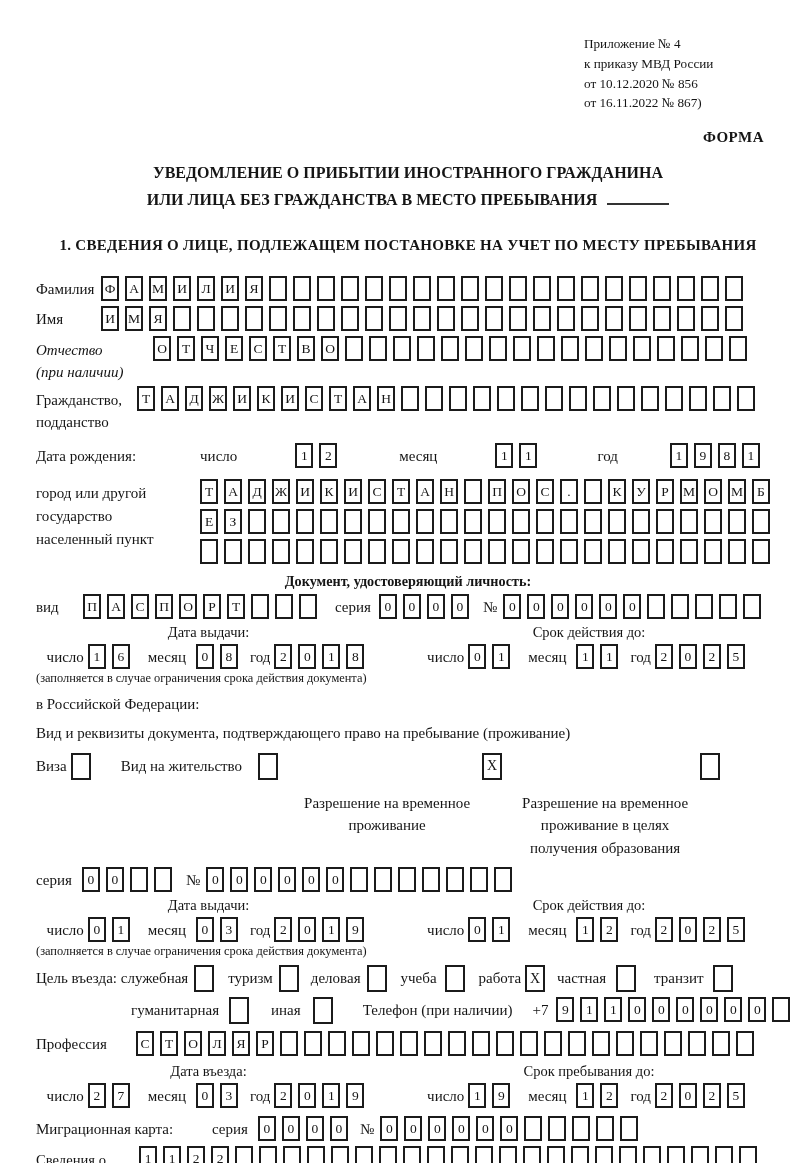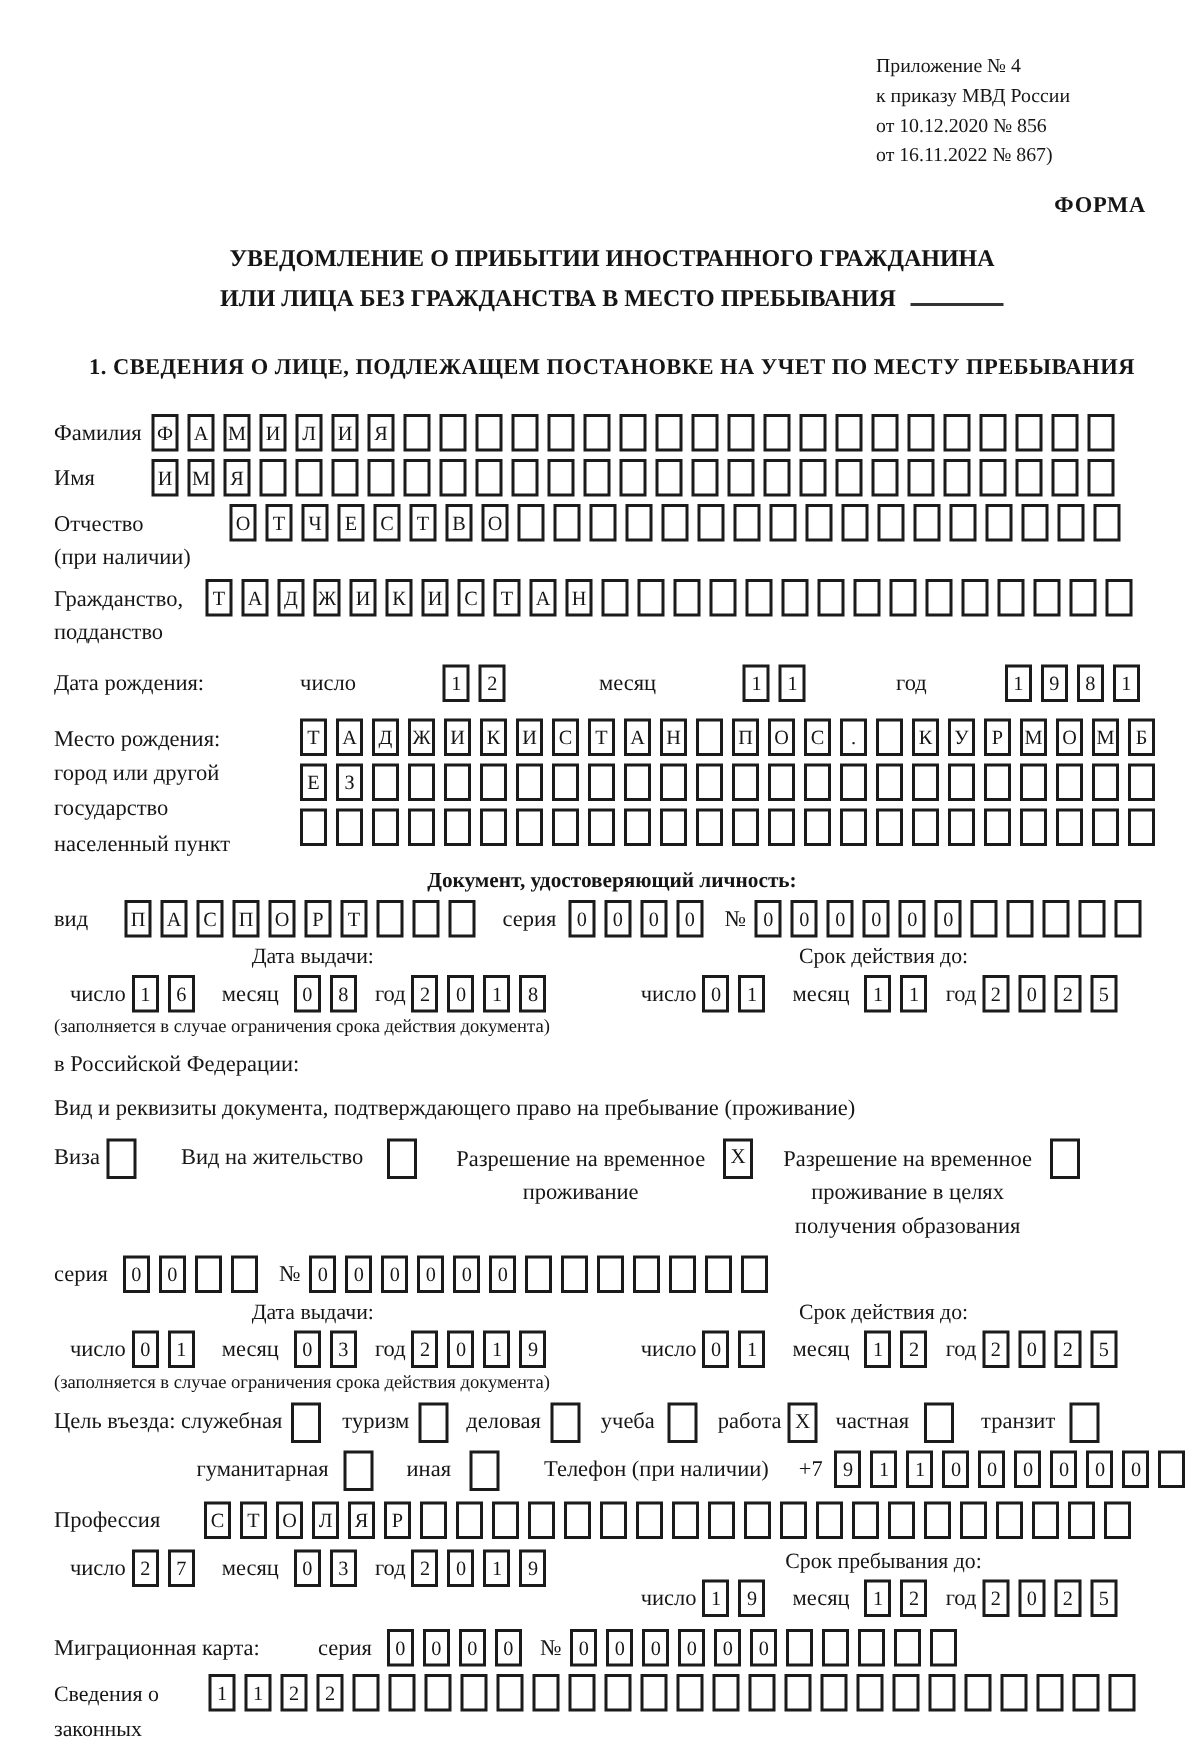--- a/index.html
+++ b/index.html
@@ -26,21 +26,21 @@
   .center-bold{font-weight:bold;text-align:center;font-size:14.2px;margin:4px 0 4px 0;}
 
   
   .cells{display:inline-flex;flex:none;flex-wrap:nowrap;}
   .cell{flex:none;display:inline-flex;align-items:center;justify-content:center;
         width:14px;height:21px;border:2px solid #1b1b1b;margin-right:6px;
         font-size:13.5px;line-height:1;background:#fff;}
   .cb .cell{width:16px;height:23px;font-size:14px;}
 
   
-  .w-sur{width:65px;}  .w-patr{width:117px;} .w-cit{width:101px;}
+  .w-sur{width:65px;}  .w-patr{width:117px;font-style:italic;} .w-cit{width:101px;}
   .w-bp{width:164px;}  .w-kind{width:47px;}  .w-prof{width:100px;}
   .w-mc{width:152px;}  .w-guard{width:103px;}
 
   
   .g4{margin-left:4px;} .g6{margin-left:6px;} .g8{margin-left:8px;}
   .g10{margin-left:10px;} .g12{margin-left:12px;} .g14{margin-left:14px;}
   .g16{margin-left:16px;} .g20{margin-left:20px;} .g24{margin-left:24px;}
   .ind95{margin-left:95px;}
 
   
@@ -48,21 +48,21 @@
   .dcol-l{width:345px;flex:none;}
   .dcol-r{width:372px;flex:none;margin-left:22px;}
   .dhead{text-align:center;font-size:14.5px;margin-bottom:3px;}
   .dline{display:flex;justify-content:center;white-space:nowrap;}
   .dnote{font-size:12.4px;text-align:left;padding-right:4px;margin:1px 0 6px 0;}
 
   
   .resdoc{font-size:15px;line-height:1.7;margin-top:4px;}
 
   
-  .cb2,.cb3{flex:none;text-align:center;font-size:15px;line-height:1.5;padding-top:3px;}
+  .cb2,.cb3{flex:none;text-align:center;font-size:15px;line-height:1.5;padding-top:3px;margin-top:36px;}
 
   
   .stack > .cells{display:flex;margin-bottom:5px;}
 </style>
 </head>
 <body>
 
 <div class="page">
 
   <div class="appendix">
@@ -239,21 +239,20 @@
         <span class="cell">X</span>
       </span>
     <span class="lbl g14">личность</span>
     <span class="cells cb g12">
         <span class="cell"></span>
       </span>
   </div>
 
   <div class="r" style="margin-bottom:0;">
     <span class="lbl2 w-bp" style="line-height:1.55;">
-      <span style="display:block;">Место рождения:</span>
       <span style="display:block;">город или другой</span>
       <span style="display:block;">государство</span>
       <span style="display:block;">населенный пункт</span>
     </span>
     <span class="stack">
       <span class="cells">
           <span class="cell">Т</span>
           <span class="cell">А</span>
           <span class="cell">Д</span>
           <span class="cell">Ж</span>
@@ -606,20 +605,21 @@
         <span class="cell"></span>
         <span class="cell"></span>
         <span class="cell"></span>
         <span class="cell"></span>
         <span class="cell"></span>
       </span>
   </div>
 
   <div class="dates" style="margin-bottom:8px;">
     <div class="dcol-l">
+      <div class="dhead">Дата въезда:</div>
       <div class="dline">
         <span class="lbl">число</span>
         <span class="cells g4">
             <span class="cell">2</span>
             <span class="cell">7</span>
           </span>
         <span class="lbl g12">месяц</span>
         <span class="cells g10">
             <span class="cell">0</span>
             <span class="cell">3</span>

